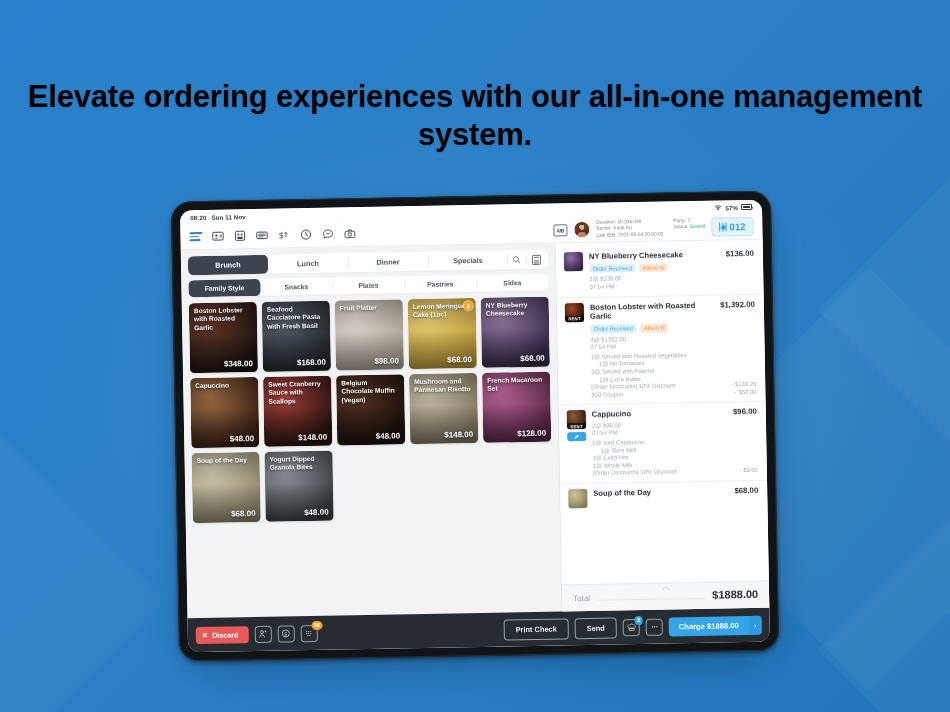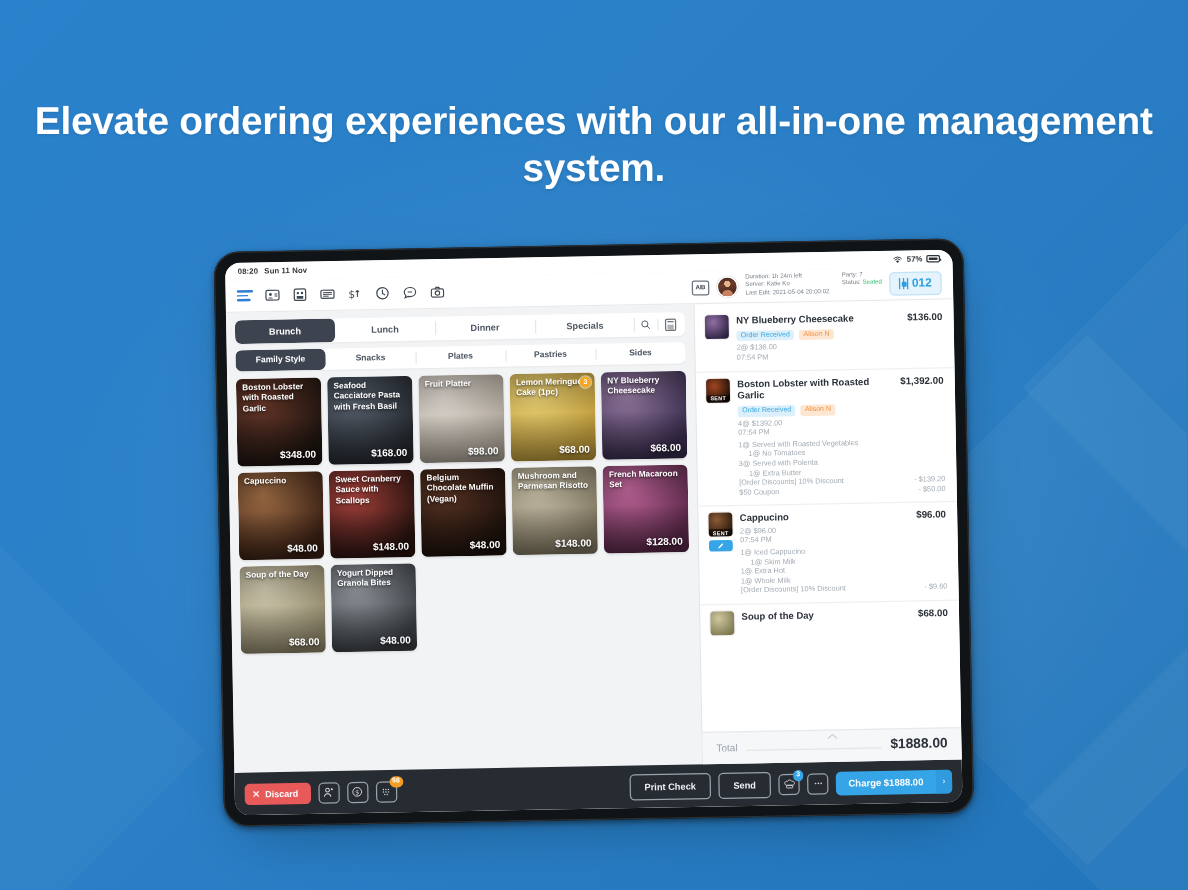--- a/index.html
+++ b/index.html
@@ -26,21 +26,21 @@
   #bg .d3 { width: 300px; height: 300px; right: -230px; top: 500px; }
   #bg .d4 { width: 260px; height: 260px; left: -150px; top: 470px; background: rgba(255,255,255,0.03); }
   #bg .glow {
     position:absolute; width: 900px; height: 620px; left: 30px; top: 90px;
     background: radial-gradient(ellipse at center, rgba(90,165,220,0.35) 0%, rgba(40,120,190,0) 70%);
   }
 
   
   .headline {
     position: absolute; top: 78px; left: 0; width: 950px;
-    text-align: center; color: #ffffff;
+    text-align: center; color: #000000;
     font-size: 31px; line-height: 38px; font-weight: 600;
     letter-spacing: -0.2px;
     text-shadow: 0 1px 3px rgba(0,0,0,0.12);
   }
 
   
   #tablet-wrap {
     position: absolute;
     left: 175px; top: 196px;
     width: 600px; height: 460px;

